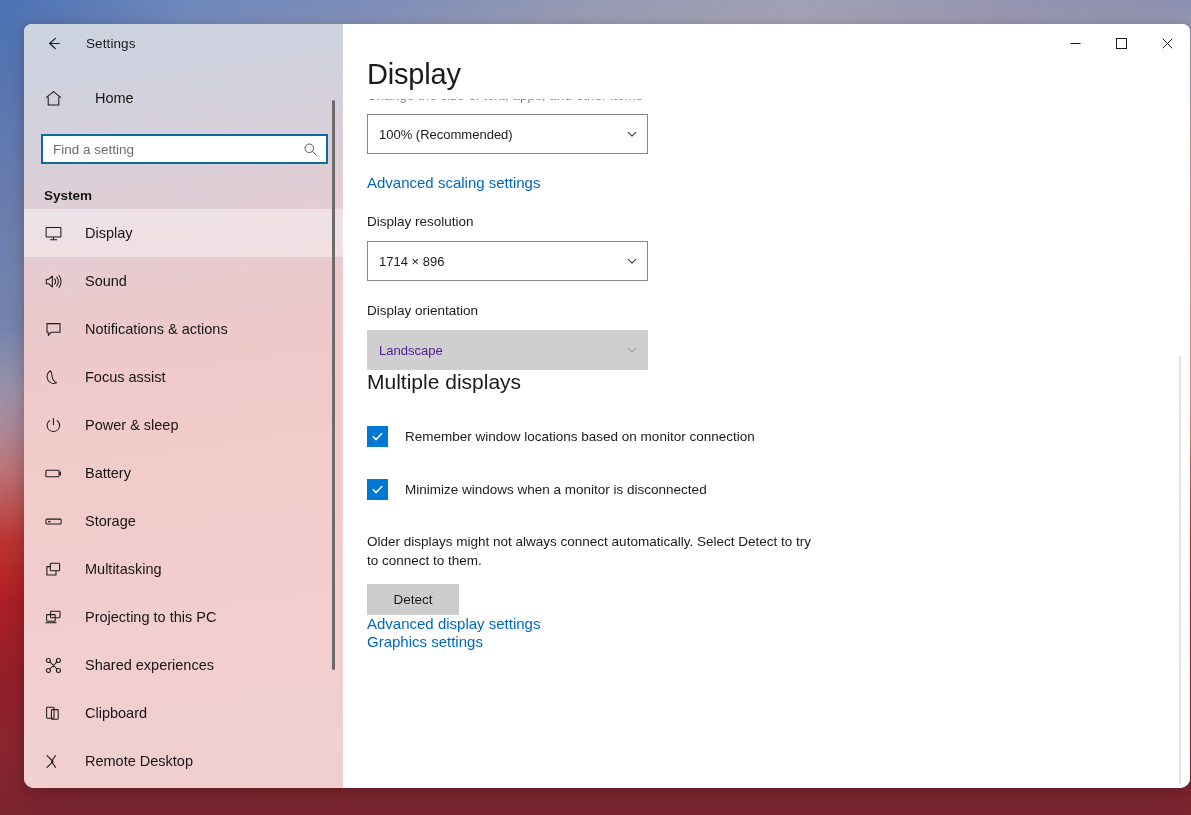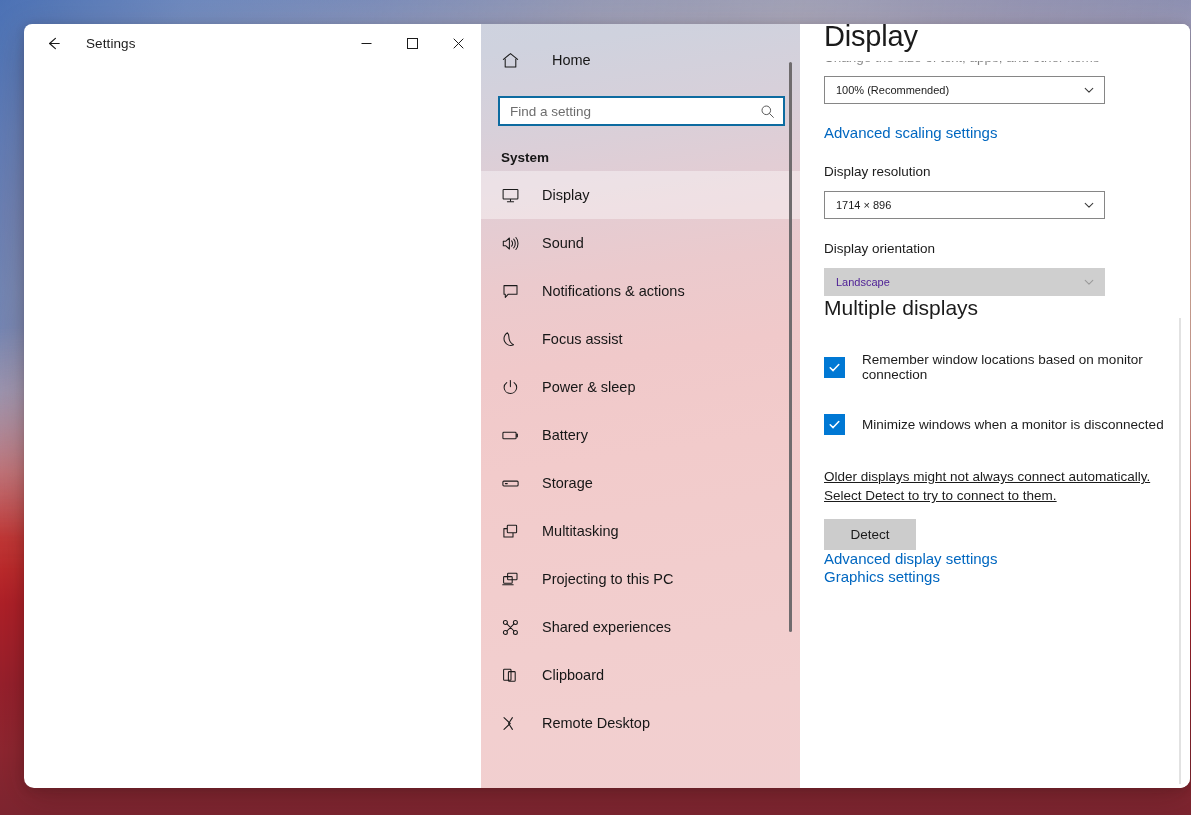--- a/index.html
+++ b/index.html
@@ -55,21 +55,21 @@
   #window {
     position: absolute;
     left: 24px;
     top: 24px;
     width: 1166px;
     height: 764px;
     background: #ffffff;
     border-radius: 8px 8px 10px 10px;
     overflow: hidden;
     display: flex;
-    flex-direction: row;
+    flex-direction: column;
     box-shadow: 0 10px 34px rgba(40,20,20,0.26), 0 2px 10px rgba(40,20,20,0.18);
   }
 
   
   #titlebar {
     height: 38px;
     flex: 0 0 38px;
     display: flex;
     align-items: stretch;
     background: transparent;
@@ -278,28 +278,28 @@
     position: absolute;
     top: -11px;
     left: 0;
     font-size: 13.5px;
     color: #1b1b1b;
     white-space: nowrap;
   }
 
   .combo {
     width: 281px;
-    height: 28px;
+    height: 40px;
     border: 1px solid #868686;
     background: #ffffff;
     display: flex;
     align-items: center;
     justify-content: space-between;
     padding: 0 9px 0 11px;
-    font-size: 11px;
+    font-size: 13px;
     color: #1b1b1b;
     cursor: pointer;
   }
   .combo .chev { color: #3a3a3a; display: flex; align-items: center; }
   .combo.disabled {
     background: #cfcfcf;
     border-color: #cfcfcf;
     color: #4c1d95;
     cursor: default;
   }
@@ -340,21 +340,20 @@
     justify-content: center;
     color: #ffffff;
   }
   .check-label { font-size: 13.5px; color: #1b1b1b; }
 
   .body-text {
     font-size: 13.5px;
     color: #1b1b1b;
     line-height: 19px;
     max-width: 450px;
-    text-decoration: underline;
   }
 
   .btn {
     min-width: 92px;
     height: 31px;
     background: #cccccc;
     border: 1px solid #cccccc;
     font-family: "Liberation Sans", sans-serif;
     font-size: 13.5px;
     color: #1b1b1b;

